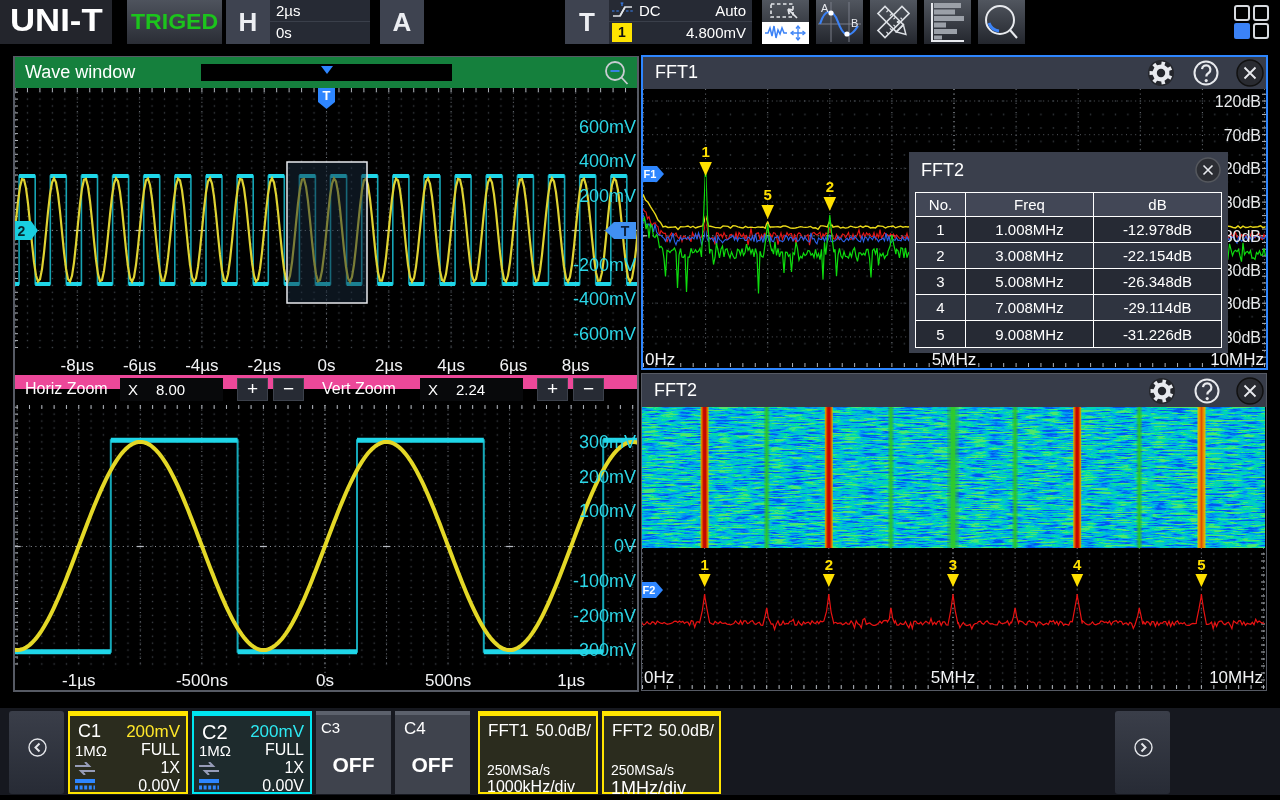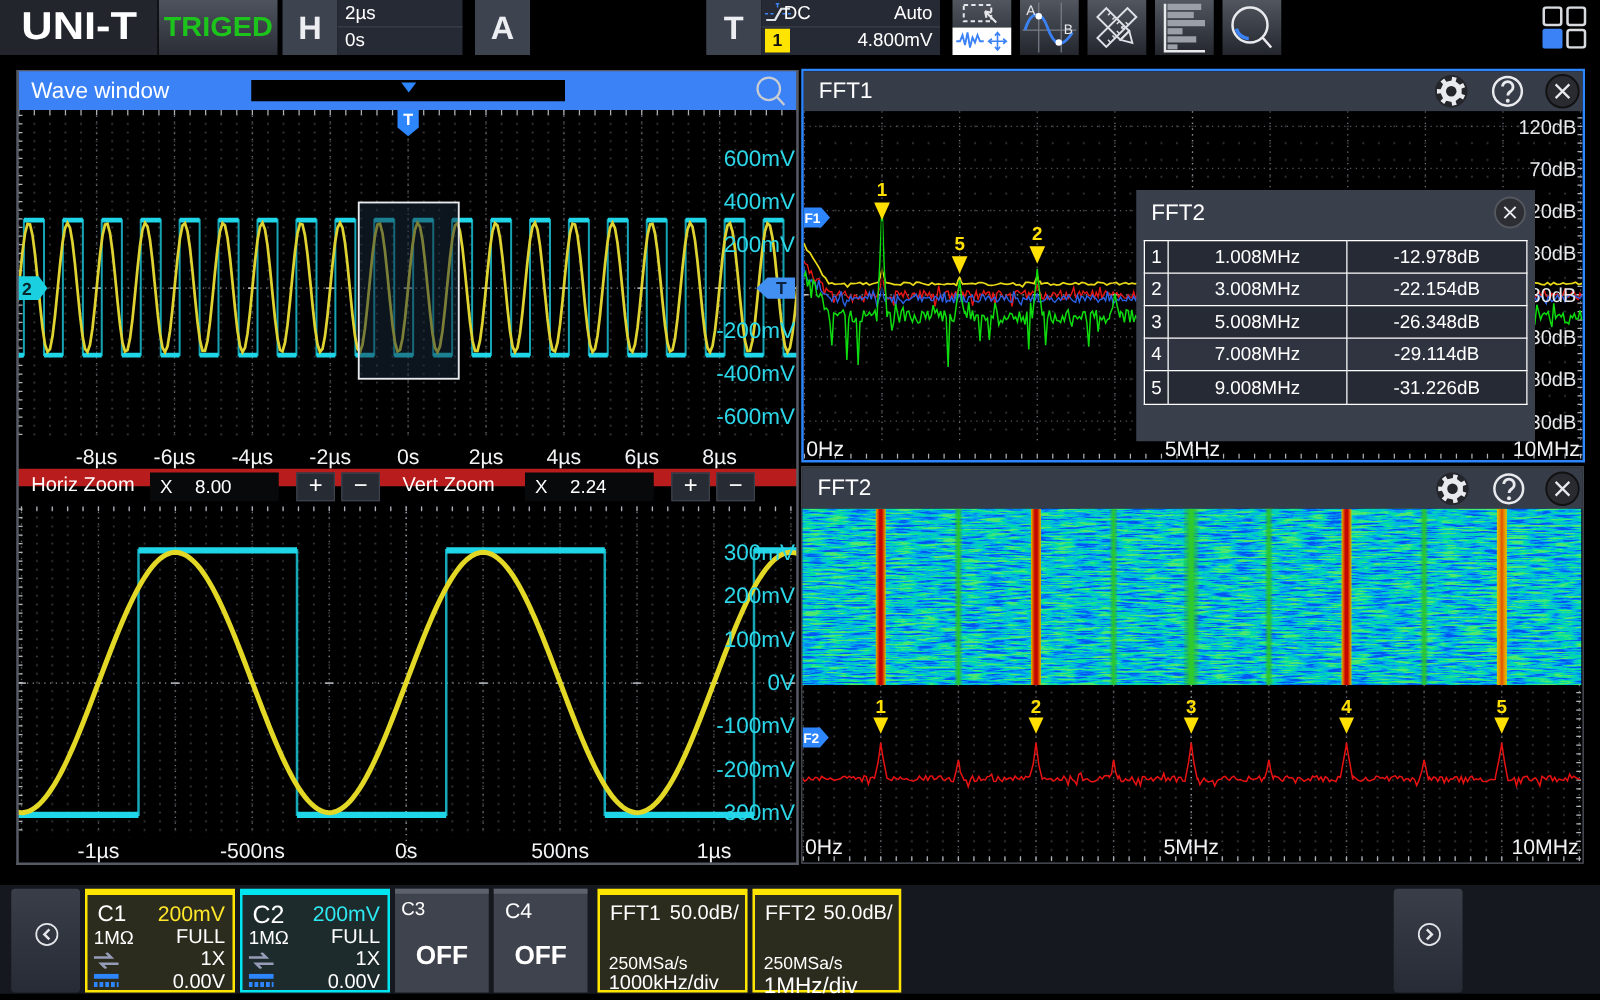--- a/index.html
+++ b/index.html
@@ -1,25 +1,25 @@
 <!DOCTYPE html>
 <html><head><meta charset="utf-8"><style>
 *{margin:0;padding:0;box-sizing:border-box}
 html,body{width:1280px;height:800px;background:#000;font-family:"Liberation Sans",sans-serif;overflow:hidden}
 .abs{position:absolute}
 body{position:relative}
 .tb-info{background:#262a34;position:absolute;top:0;bottom:0}
 .tb-lab{position:absolute;left:0;top:0;width:44px;height:44px;background:#3e4350;color:#eceef2;font-weight:bold;font-size:26px;text-align:center;line-height:44px}
 .tb-row{position:absolute;left:0;right:0;height:22px;color:#fff;font-size:15px}
 .icell{position:absolute;top:0;width:47px;height:44px;background:linear-gradient(#51565f,#23262d)}
-.panel-title{position:absolute;left:0;right:0;height:32px;background:#3b82f6;color:#fff}
+.panel-title{position:absolute;left:0;right:0;height:32px;background:#15803d;color:#fff}
 .cbtn{position:absolute;top:0;width:32px;height:32px}
 </style></head><body>
 
-<div class="abs" style="left:0;top:0;width:126px;height:44px;background:#23252c;color:#fff;font-weight:bold;font-size:31px;text-align:center;line-height:42px;letter-spacing:0px"><span style="display:inline-block;transform:scaleX(1.12)">UNI-T</span></div>
+<div class="abs" style="left:0;top:0;width:112px;height:44px;background:#23252c;color:#fff;font-weight:bold;font-size:31px;text-align:center;line-height:42px;letter-spacing:0px"><span style="display:inline-block;transform:scaleX(1.12)">UNI-T</span></div>
 <div class="abs" style="left:127px;top:0;width:95px;height:44px;background:linear-gradient(#4e535d,#2a2d35);color:#1cc41c;font-weight:bold;font-size:22px;text-align:center;line-height:44px"><span style="display:inline-block;transform:scaleX(1.05)">TRIGED</span></div>
 
 <div class="abs" style="left:226px;top:0;width:144px;height:44px">
  <div class="tb-lab">H</div>
  <div class="tb-info" style="left:44px;right:0">
   <div class="tb-row" style="top:0;border-bottom:1px solid #3a3f4a">
         <span style="position:absolute;left:6px;top:2px">2µs</span>
       </div>
   <div class="tb-row" style="top:22px">
         <span style="position:absolute;left:6px;top:2px">0s</span>
@@ -34,21 +34,21 @@
 <div class="abs" style="left:565px;top:0;width:187px;height:44px">
  <div class="tb-lab">T</div>
  <div class="tb-info" style="left:44px;right:0">
   <div class="tb-row" style="top:0;border-bottom:1px solid #3a3f4a">
    <svg style="position:absolute;left:3px;top:2px" width="26" height="18" viewBox="0 0 26 18">
           <path d="M1 14 h7 l5 -9 h0" stroke="#dfe2e6" stroke-width="1.6" fill="none"></path>
           <path d="M8 14 l5 -9 h7" stroke="#dfe2e6" stroke-width="1.6" fill="none"></path>
           <path d="M0 9 h8 M14 9 h7" stroke="#3b82f6" stroke-width="1.2" stroke-dasharray="2.5 1.8" fill="none"></path>
           <path d="M10 1 v3 M8.6 1 h2.8" stroke="#3b82f6" stroke-width="1.2"></path>
         </svg>
-   <span style="position:absolute;left:18px;top:2px">DC</span>
+   <span style="position:absolute;left:30px;top:2px">DC</span>
         <span style="position:absolute;right:6px;top:2px">Auto</span>
       </div>
   <div class="tb-row" style="top:22px">
    <div style="position:absolute;left:3px;top:1px;width:20px;height:19px;background:#ffe400;color:#111;font-weight:bold;font-size:14px;text-align:center;line-height:19px">1</div>
    <span style="position:absolute;right:6px;top:2px">4.800mV</span>
       </div>
  </div>
 </div>
 
 <div class="icell" style="left:762px;background:none">
@@ -193,21 +193,21 @@
           <text x="561.7" y="283">8µs</text>
    </g>
   </g>
   <polygon points="304,0 321,0 321,14 312.5,21 304,14" fill="#2e86ff"></polygon>
   <text x="312.5" y="12" fill="#fff" font-size="13" font-weight="bold" text-anchor="middle" font-family="Liberation Sans">T</text>
   <polygon points="622,134 600,134 591,142.5 600,151 622,151" fill="#4190f2"></polygon>
   <text x="611" y="147.5" fill="#0c2140" font-size="14" font-weight="bold" text-anchor="middle" font-family="Liberation Sans">T</text>
   <polygon points="0,133 17,133 24,142.5 17,152 0,152" fill="#19cfe0"></polygon>
   <text x="7.5" y="148" fill="#06262c" font-size="14" font-weight="bold" text-anchor="middle" font-family="Liberation Sans">2</text>
  </svg>
- <div style="position:absolute;left:0;top:319px;width:624px;height:14px;background:#b91c1c">
+ <div style="position:absolute;left:0;top:319px;width:624px;height:14px;background:#ec4899">
   <span style="position:absolute;left:11px;top:5px;font-size:16px;color:#fff">Horiz Zoom</span>
   <div style="position:absolute;left:106px;top:3px;width:103px;height:23px;background:#08090b;color:#fff;font-size:15px">
         <span style="position:absolute;left:8px;top:3px">X</span>
         <span style="position:absolute;left:36px;top:3px">8.00</span>
       </div>
   <div style="position:absolute;left:223px;top:3px;width:31px;height:23px;background:#272b34;border:1px solid #3c414b;color:#fff;font-size:19px;text-align:center;line-height:20px">+</div>
   <div style="position:absolute;left:259px;top:3px;width:31px;height:23px;background:#272b34;border:1px solid #3c414b;color:#fff;font-size:19px;text-align:center;line-height:19px">−</div>
   <span style="position:absolute;left:308px;top:5px;font-size:16px;color:#fff">Vert Zoom</span>
   <div style="position:absolute;left:406px;top:3px;width:103px;height:23px;background:#08090b;color:#fff;font-size:15px">
         <span style="position:absolute;left:8px;top:3px">X</span>
@@ -472,20 +472,25 @@
 </div>
 
 <div class="abs" style="left:909px;top:152px;width:319px;height:201px;background:#3a3f4c;z-index:6">
  <span style="position:absolute;left:12px;top:8px;font-size:18px;color:#fff">FFT2</span>
  <svg style="position:absolute;right:6px;top:4px" width="28" height="28" viewBox="0 0 28 28">
       <circle cx="14" cy="14" r="12" fill="#2c2e34" stroke="#55585e" stroke-width="1.5"></circle>
       <path d="M9.5 9.5 L18.5 18.5 M18.5 9.5 L9.5 18.5" stroke="#e8eaee" stroke-width="1.6"></path>
     </svg>
  <table style="position:absolute;left:6px;top:40px;width:307px;border-collapse:collapse;color:#fff;font-size:15px;text-align:center;font-family:'Liberation Sans',sans-serif">
   <tbody>
+        <tr style="background:#424756;height:24px">
+          <td style="border:1.5px solid #fff;width:50px">No.</td>
+          <td style="border:1.5px solid #fff;width:128px">Freq</td>
+          <td style="border:1.5px solid #fff">dB</td>
+        </tr>
   <tr style="background:#262a34;height:26px">
           <td style="border:1.5px solid #fff">1</td>
           <td style="border:1.5px solid #fff">1.008MHz</td>
           <td style="border:1.5px solid #fff">-12.978dB</td>
         </tr>
   <tr style="background:#2f3440;height:26px">
           <td style="border:1.5px solid #fff">2</td>
           <td style="border:1.5px solid #fff">3.008MHz</td>
           <td style="border:1.5px solid #fff">-22.154dB</td>
         </tr>

